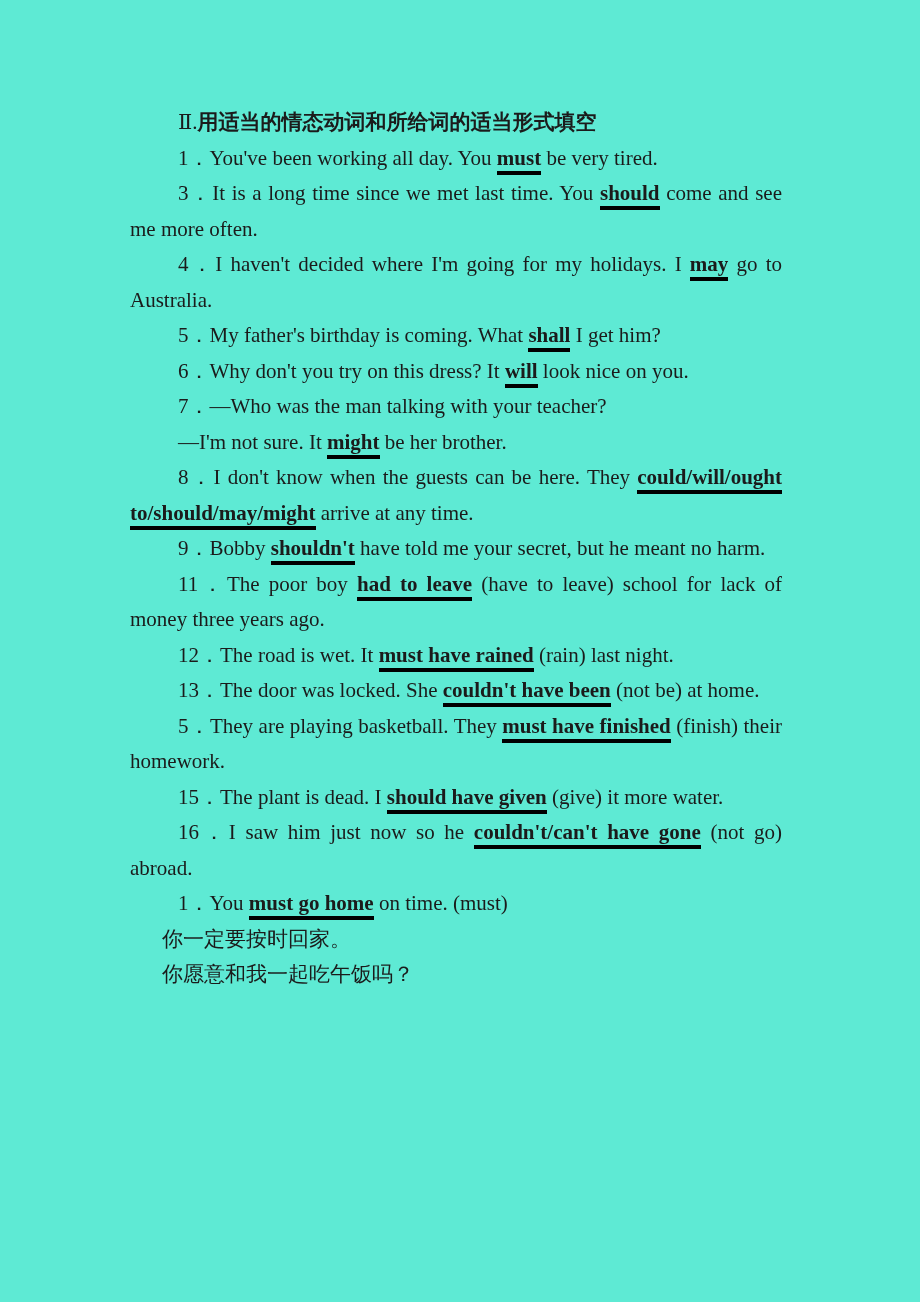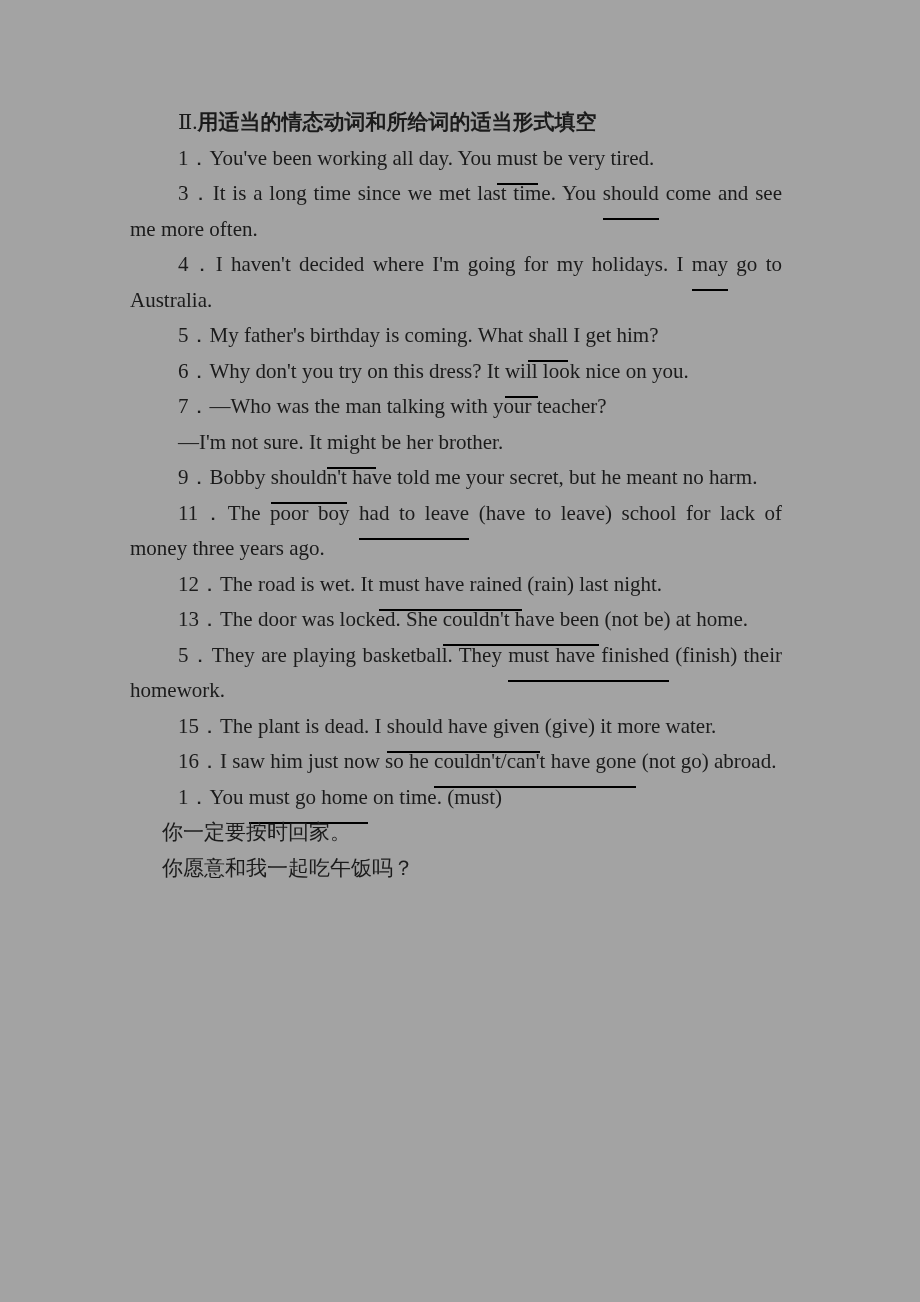--- a/index.html
+++ b/index.html
@@ -6,21 +6,21 @@
     margin: 0;
     padding: 0;
     background: #ffffff;
   }
   .page {
     position: relative;
     width: 920px;
     height: 1302px;
     box-sizing: border-box;
     padding: 104px 138px 0 130px;
-    background: #a3a3a3;
+    background: #5eead4;
     color: #1b1b1b;
     font-family: "Liberation Serif", "DejaVu Serif", serif;
     font-size: 21px;
     line-height: 35.5px;
   }
   .p {
     margin: 0;
     text-align: justify;
     text-indent: 48px;
   }
@@ -36,37 +36,39 @@
   }
   .cn-bold {
     font-family: "Liberation Sans", "DejaVu Sans", sans-serif;
     font-weight: 700;
   }
   .numeral {
     font-family: "Liberation Serif", "DejaVu Serif", serif;
     font-weight: 400;
   }
   .u {
-    border-bottom: 2px solid #000000;
-    padding-bottom: 13px;
+    border-bottom: 4px solid #000000;
+    padding-bottom: 1px;
+    font-weight: bold;
   }
 </style>
 </head>
 <body>
 
 <div class="page">
   <div>
       <p class="p heading"><span class="numeral">Ⅱ.</span><span class="cn-bold">用适当的情态动词和所给词的适当形式填空</span></p>
       <p class="p item"><span>1．You've been working all day. You </span><span class="u">must</span><span> be very tired.</span></p>
       <p class="p item"><span>3．It is a long time since we met last time. You </span><span class="u">should</span><span> come and see me more often.</span></p>
       <p class="p item"><span>4．I haven't decided where I'm going for my holidays. I </span><span class="u">may</span><span> go to Australia.</span></p>
       <p class="p item"><span>5．My father's birthday is coming. What </span><span class="u">shall</span><span> I get him?</span></p>
       <p class="p item"><span>6．Why don't you try on this dress? It </span><span class="u">will</span><span> look nice on you.</span></p>
       <p class="p item"><span>7．—Who was the man talking with your teacher?</span></p>
       <p class="p reply"><span>—I'm not sure. It </span><span class="u">might</span><span> be her brother.</span></p>
+      <p class="p item"><span>8．I don't know when the guests can be here. They </span><span class="u">could/will/ought to/should/may/might</span><span> arrive at any time.</span></p>
       <p class="p item"><span>9．Bobby </span><span class="u">shouldn't</span><span> have told me your secret, but he meant no harm.</span></p>
       <p class="p item"><span>11．The poor boy </span><span class="u">had to leave</span><span> (have to leave) school for lack of money three years ago.</span></p>
       <p class="p item"><span>12．The road is wet. It </span><span class="u">must have rained</span><span> (rain) last night.</span></p>
       <p class="p item"><span>13．The door was locked. She </span><span class="u">couldn't have been</span><span> (not be) at home.</span></p>
       <p class="p item"><span>5．They are playing basketball. They </span><span class="u">must have finished</span><span> (finish) their homework.</span></p>
       <p class="p item"><span>15．The plant is dead. I </span><span class="u">should have given</span><span> (give) it more water.</span></p>
       <p class="p item"><span>16．I saw him just now so he </span><span class="u">couldn't/can't have gone</span><span> (not go) abroad.</span></p>
       <p class="p item"><span>1．You </span><span class="u">must go home</span><span> on time. (must)</span></p>
       <p class="p translation"><span>你一定要按时回家。</span></p>
       <p class="p translation"><span>你愿意和我一起吃午饭吗？</span></p>

